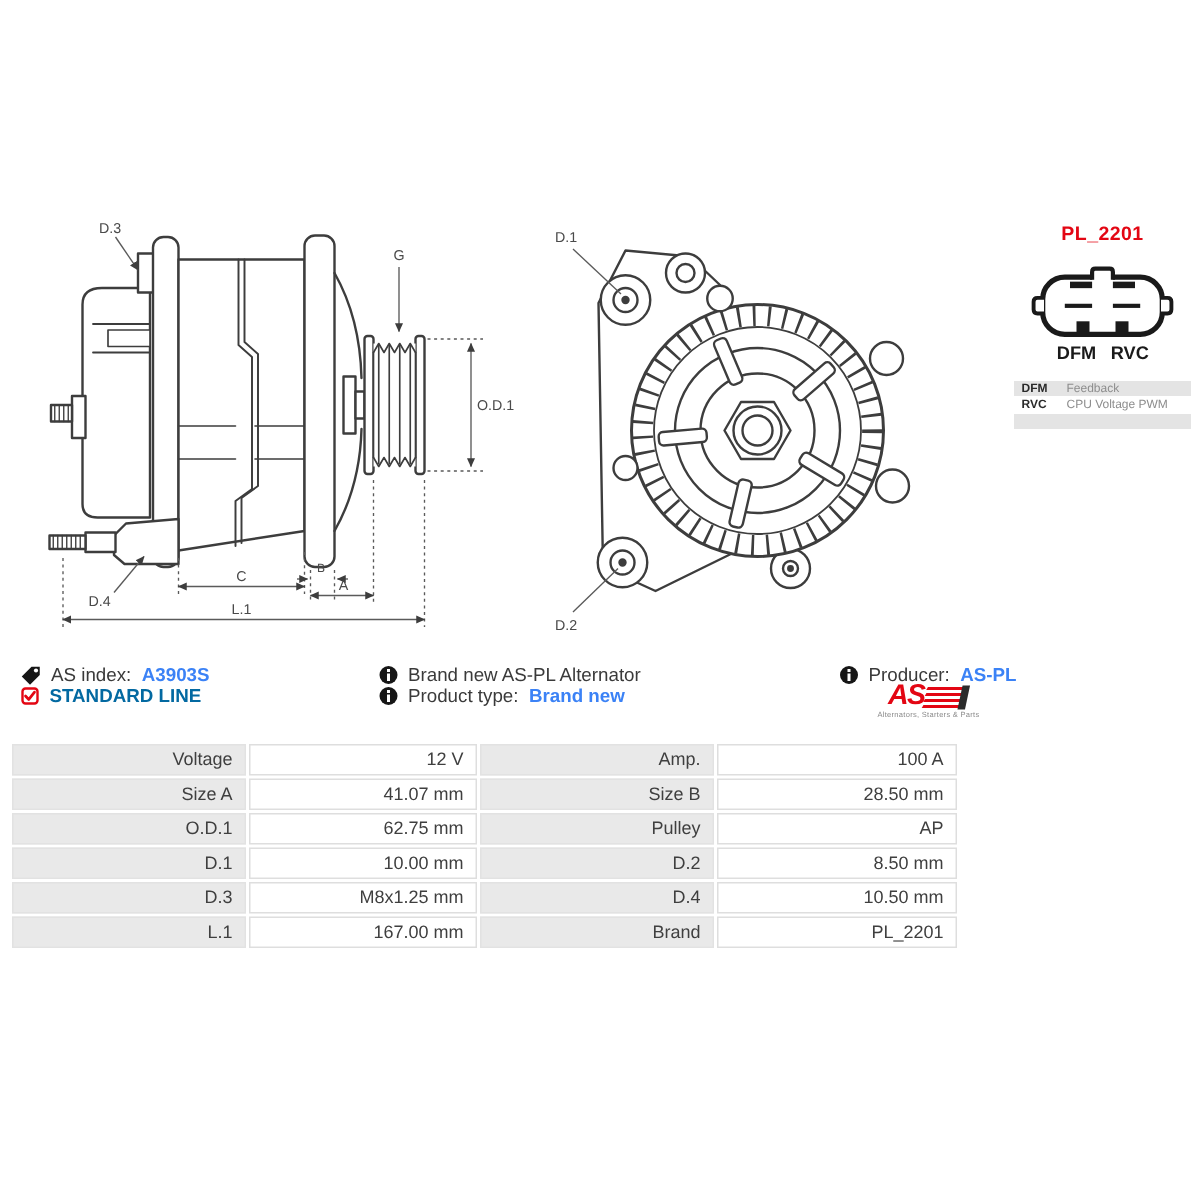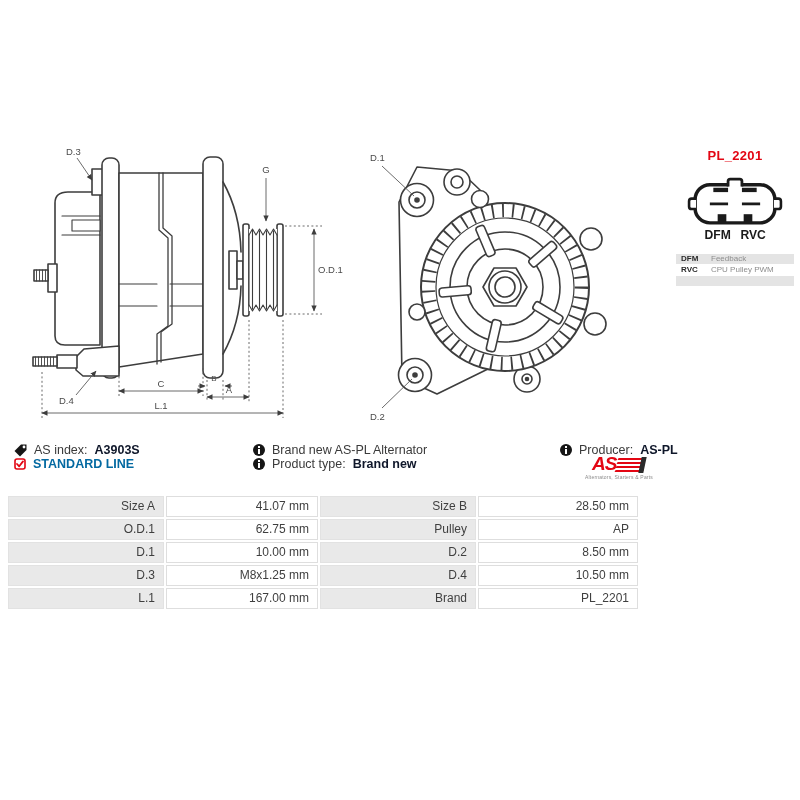--- a/index.html
+++ b/index.html
@@ -19,21 +19,21 @@
   .legend{width:100%;border-collapse:separate;border-spacing:0 1px;margin-top:4px;}
   .legend td{font-size:8px;height:10px;line-height:10px;padding:0 3px;vertical-align:middle;}
   .legend .lg-key{width:24px;font-weight:bold;color:#2a2a2a;text-align:left;padding-left:5px;}
   .legend .lg-val{color:#8d8d8d;}
   .legend tr.alt td{background:#e4e4e4;}
   .legend tr.plain td{background:#fff;}
 
   
   .info-col{position:absolute;top:443px;display:flex;flex-direction:column;}
   .info-row{display:flex;align-items:center;gap:7px;font-size:12.5px;color:#3a3a3a;white-space:nowrap;}
-  .info-row b{color:#0f172a;}
+  .info-row b{color:#3b82f6;}
   .red-bold{color:#0369a1;font-weight:bold;}
   .info-icon{display:inline-block;width:12px;height:12px;border-radius:50%;background:#161616;position:relative;flex:0 0 12px;}
   .info-icon::before{content:"";position:absolute;left:5px;top:2.2px;width:2px;height:2px;background:#fff;}
   .info-icon::after{content:"";position:absolute;left:5px;top:5.2px;width:2px;height:4.6px;background:#fff;}
 
   
   .as-logo{position:relative;width:58px;height:24px;margin-left:30px;}
   .as-logo .as-text{position:absolute;left:2px;top:-4px;font-style:italic;font-weight:900;font-size:19px;color:#e30613;letter-spacing:-1px;}
   .as-logo .stripe{position:absolute;height:2.2px;background:#e30613;transform:skewX(-30deg);}
   .as-logo .s1{left:28px;top:1px;width:24px;}
@@ -198,21 +198,21 @@
     </svg>
 
     <table class="legend">
       <tbody>
           <tr class="alt">
         <td class="lg-key">DFM</td>
         <td class="lg-val">Feedback</td>
       </tr>
       <tr class="plain">
         <td class="lg-key">RVC</td>
-        <td class="lg-val">CPU Pulley PWM</td>
+        <td class="lg-val">CPU Voltage PWM</td>
       </tr>
       <tr class="alt">
         <td class="lg-key"></td>
         <td class="lg-val"></td>
       </tr>
     </tbody>
       </table>
   </div>
 
   <div class="info-col" style="left:14px;">
@@ -263,20 +263,26 @@
   </div>
 
   <table class="spec-table">
     <colgroup>
         <col style="width:156px">
         <col style="width:152px">
         <col style="width:156px">
         <col style="width:160px">
       </colgroup>
     <tbody>
+        <tr>
+      <td class="lbl">Voltage</td>
+      <td class="val">12 V</td>
+      <td class="lbl">Amp.</td>
+      <td class="val">100 A</td>
+    </tr>
     <tr>
       <td class="lbl">Size A</td>
       <td class="val">41.07 mm</td>
       <td class="lbl">Size B</td>
       <td class="val">28.50 mm</td>
     </tr>
     <tr>
       <td class="lbl">O.D.1</td>
       <td class="val">62.75 mm</td>
       <td class="lbl">Pulley</td>

